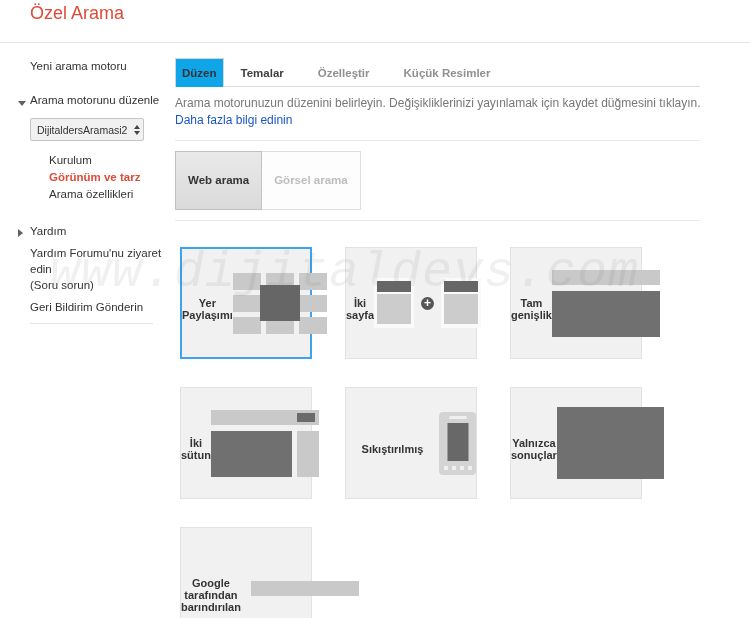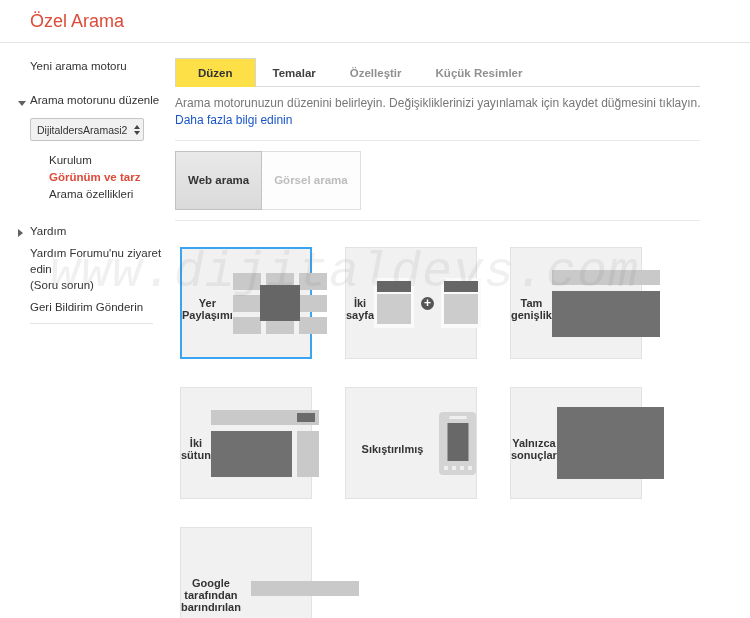--- a/index.html
+++ b/index.html
@@ -1,20 +1,20 @@
 <!DOCTYPE html>
 <html><head>
 <meta charset="utf-8">
 <style>
   html,body{margin:0;padding:0;background:#fff;}
   body{font-family:"Liberation Sans",sans-serif;}
   #app{position:relative;width:750px;height:618px;background:#fff;overflow:hidden;}
 
   
-  .page-title{position:absolute;left:30px;top:11px;font-size:18px;color:#dd4b39;}
+  .page-title{position:absolute;left:30px;top:3px;font-size:18px;color:#dd4b39;}
   .top-divider{position:absolute;left:0;top:42px;width:750px;height:1px;background:#e5e5e5;}
 
   
   .watermark{position:absolute;left:50px;top:244px;z-index:6;pointer-events:none;
     font-family:Liberation Mono, monospace;font-style:italic;font-size:50px;
     color:rgba(110,110,110,0.10);letter-spacing:1px;}
 
   
   .sidebar{position:absolute;left:18px;top:52px;width:152px;font-size:11.5px;color:#333;}
   .side-item{cursor:pointer;}
@@ -36,22 +36,22 @@
   .multiline{line-height:16px;width:134px;}
   .side-item-tight{margin:0 0 0 12px;line-height:16px;}
   .side-divider{margin:10px 0 0 12px;width:123px;height:1px;background:#e3e3e3;}
 
   
   .main{position:absolute;left:175px;top:52px;width:525px;}
   .tabbar{position:relative;height:35px;display:flex;align-items:flex-end;}
   .tabline{position:absolute;left:0;right:0;bottom:0;height:1px;background:#dbdbdb;}
   .tab{position:relative;font-size:11.5px;font-weight:bold;height:28px;line-height:28px;
     padding:0 17px;color:#909090;cursor:pointer;white-space:nowrap;}
-  .tab-active{background:#fde047;border:1px solid #d5d5d5;border-bottom:none;color:#333;
-    padding:0 22px;z-index:2;}
+  .tab-active{background:#0ea5e9;border:1px solid #d5d5d5;border-bottom:none;color:#333;
+    padding:0 6px;z-index:2;}
   .tab-dark{color:#3f3f3f;}
   .desc{margin-top:9px;font-size:12px;color:#777;white-space:nowrap;}
   .link{display:inline-block;margin-top:3px;font-size:12px;color:#1a55c8;cursor:pointer;text-decoration:none;}
   .hdiv{height:1px;background:#e9e9e9;}
   .hdiv1{margin-top:12px;}
   .hdiv2{margin-top:10px;}
   .seg{display:flex;margin-top:10px;}
   .segbtn{font-size:11.5px;font-weight:bold;height:23px;line-height:23px;padding:17px 12px;
     border:1px solid #dedede;background:#fdfdfd;color:#bdbdbd;cursor:pointer;}
   .segbtn + .segbtn{margin-left:-1px;}

